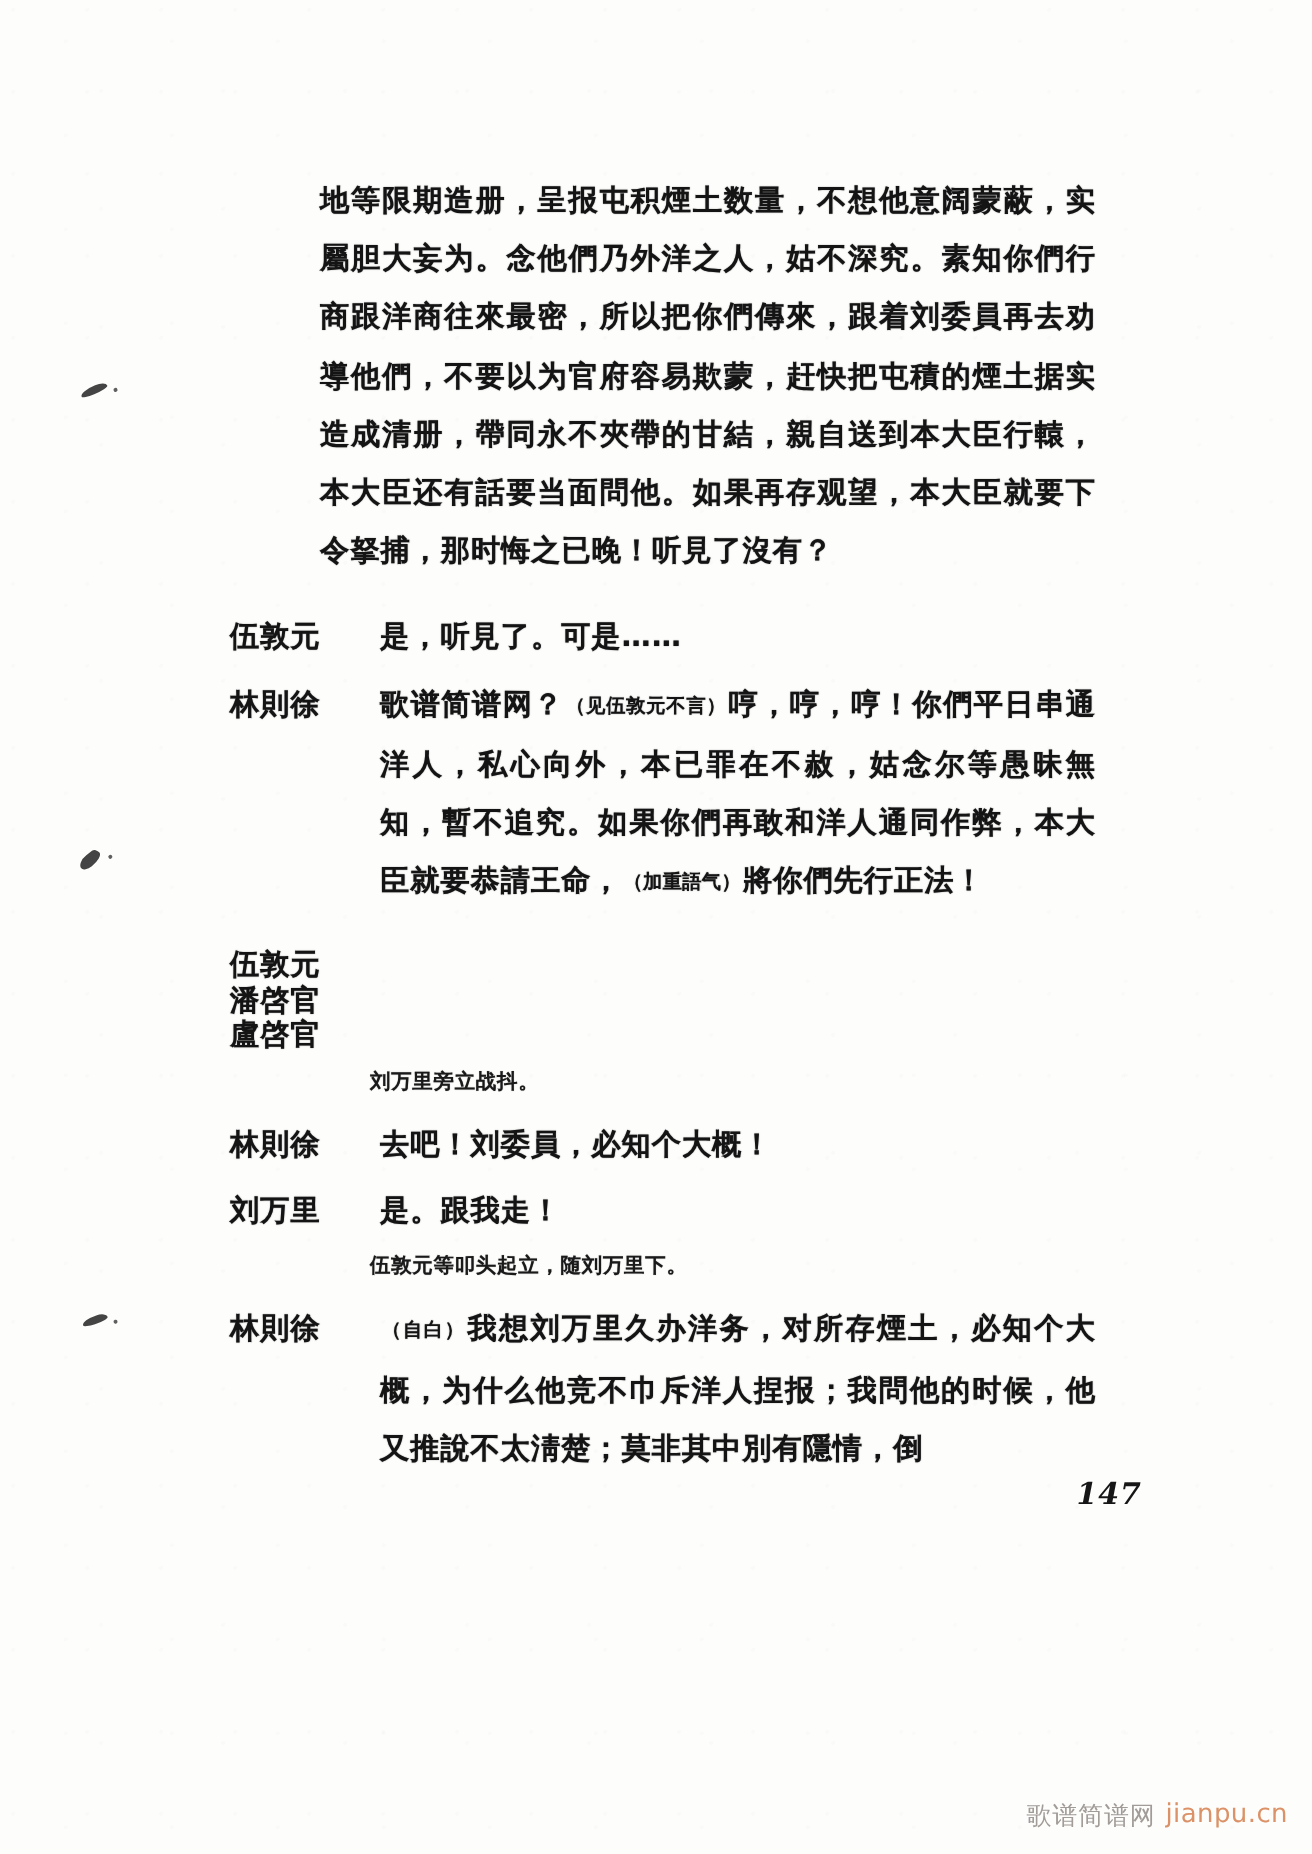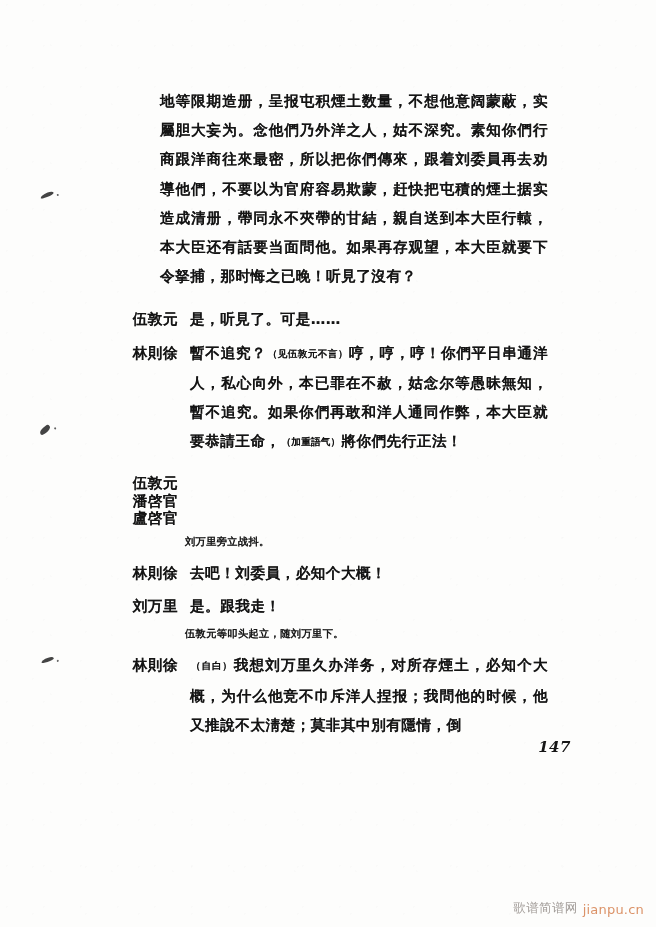--- a/index.html
+++ b/index.html
@@ -63,21 +63,20 @@
     flex: 0 0 auto;
     width: 63px;
     margin-left: -33px;   
     color: #141414;
     font-size: 14.6px;
     line-height: 29.2px;
     font-weight: 700;
     letter-spacing: 0.5px;
     white-space: nowrap;
     text-shadow: 0 0 0.6px rgba(0,0,0,0.55);
-    text-align: right;
   }
   .speaker.stacked {
     line-height: 17.5px;
     padding-top: 1px;
   }
   .speaker.stacked span { display: block; }
   .speech-body {
     flex: 1 1 auto;
     min-width: 0;
   }
@@ -141,21 +140,21 @@
              transform: rotate(-38deg); }
   #speck-3 { left: 41px;  top: 658px; width: 13px; height: 4px;
              transform: rotate(-18deg); }
 
   
   #watermark {
     position: absolute;
     right: 12px;
     bottom: 10px;
     display: flex;
-    align-items: flex-end;
+    align-items: flex-start;
     gap: 5px;
     opacity: 0.92;
   }
   #watermark .wm-cn {
     font-size: 12.5px;
     color: #9a9490;
     letter-spacing: 0.4px;
     font-family: "DejaVu Sans", "Liberation Sans", sans-serif;
   }
   #watermark .wm-url {
@@ -176,21 +175,21 @@
 
     <div class="gap-sm"></div>
 
     <div class="speech">
       <div class="speaker">伍敦元</div>
       <p class="para speech-body">是，听見了。可是……</p>
     </div>
 
     <div class="speech">
       <div class="speaker">林則徐</div>
-      <p class="para speech-body"><span>暫不追究？</span><span class="note-inline">（见伍敦元不言）</span><span>哼，哼，哼！你們平日串通洋人，私心向外，本已罪在不赦，姑念尔等愚昧無知，暫不追究。如果你們再敢和洋人通同作弊，本大臣就要恭請王命，</span><span class="note-inline">（加重語气）</span><span>將你們先行正法！</span></p>
+      <p class="para speech-body"><span>歌谱简谱网？</span><span class="note-inline">（见伍敦元不言）</span><span>哼，哼，哼！你們平日串通洋人，私心向外，本已罪在不赦，姑念尔等愚昧無知，暫不追究。如果你們再敢和洋人通同作弊，本大臣就要恭請王命，</span><span class="note-inline">（加重語气）</span><span>將你們先行正法！</span></p>
     </div>
 
     <div class="gap-md"></div>
 
     <div class="speech">
       <div class="speaker stacked">
         <span>伍敦元</span>
         <span>潘啓官</span>
         <span>盧啓官</span>
       </div>

